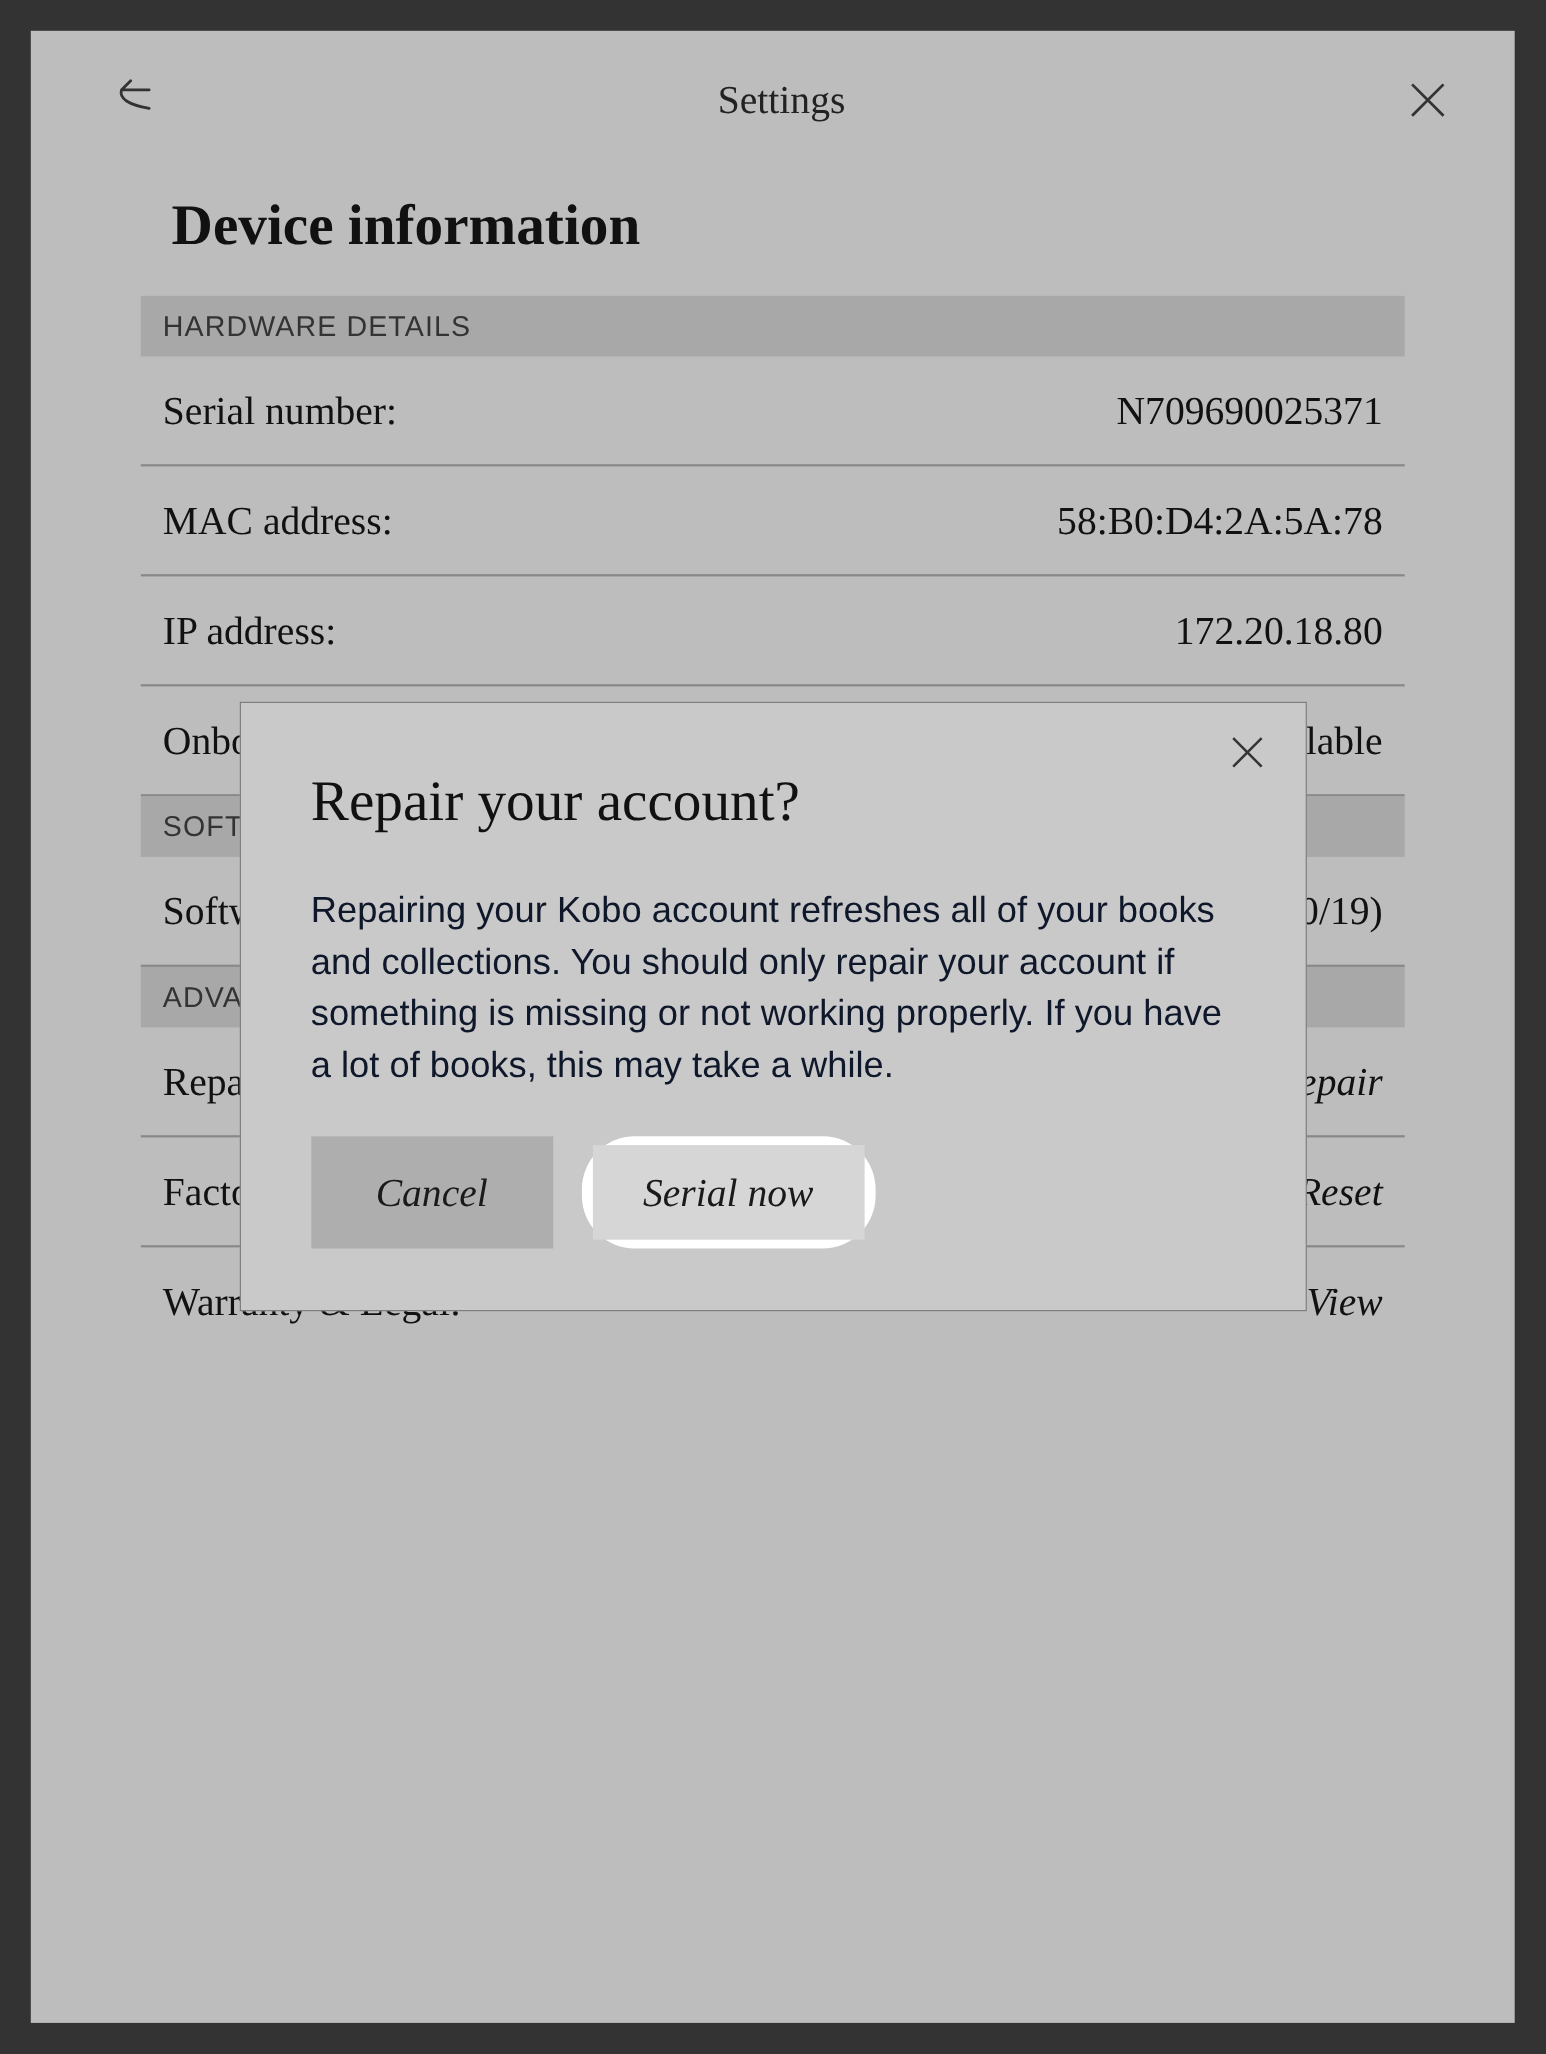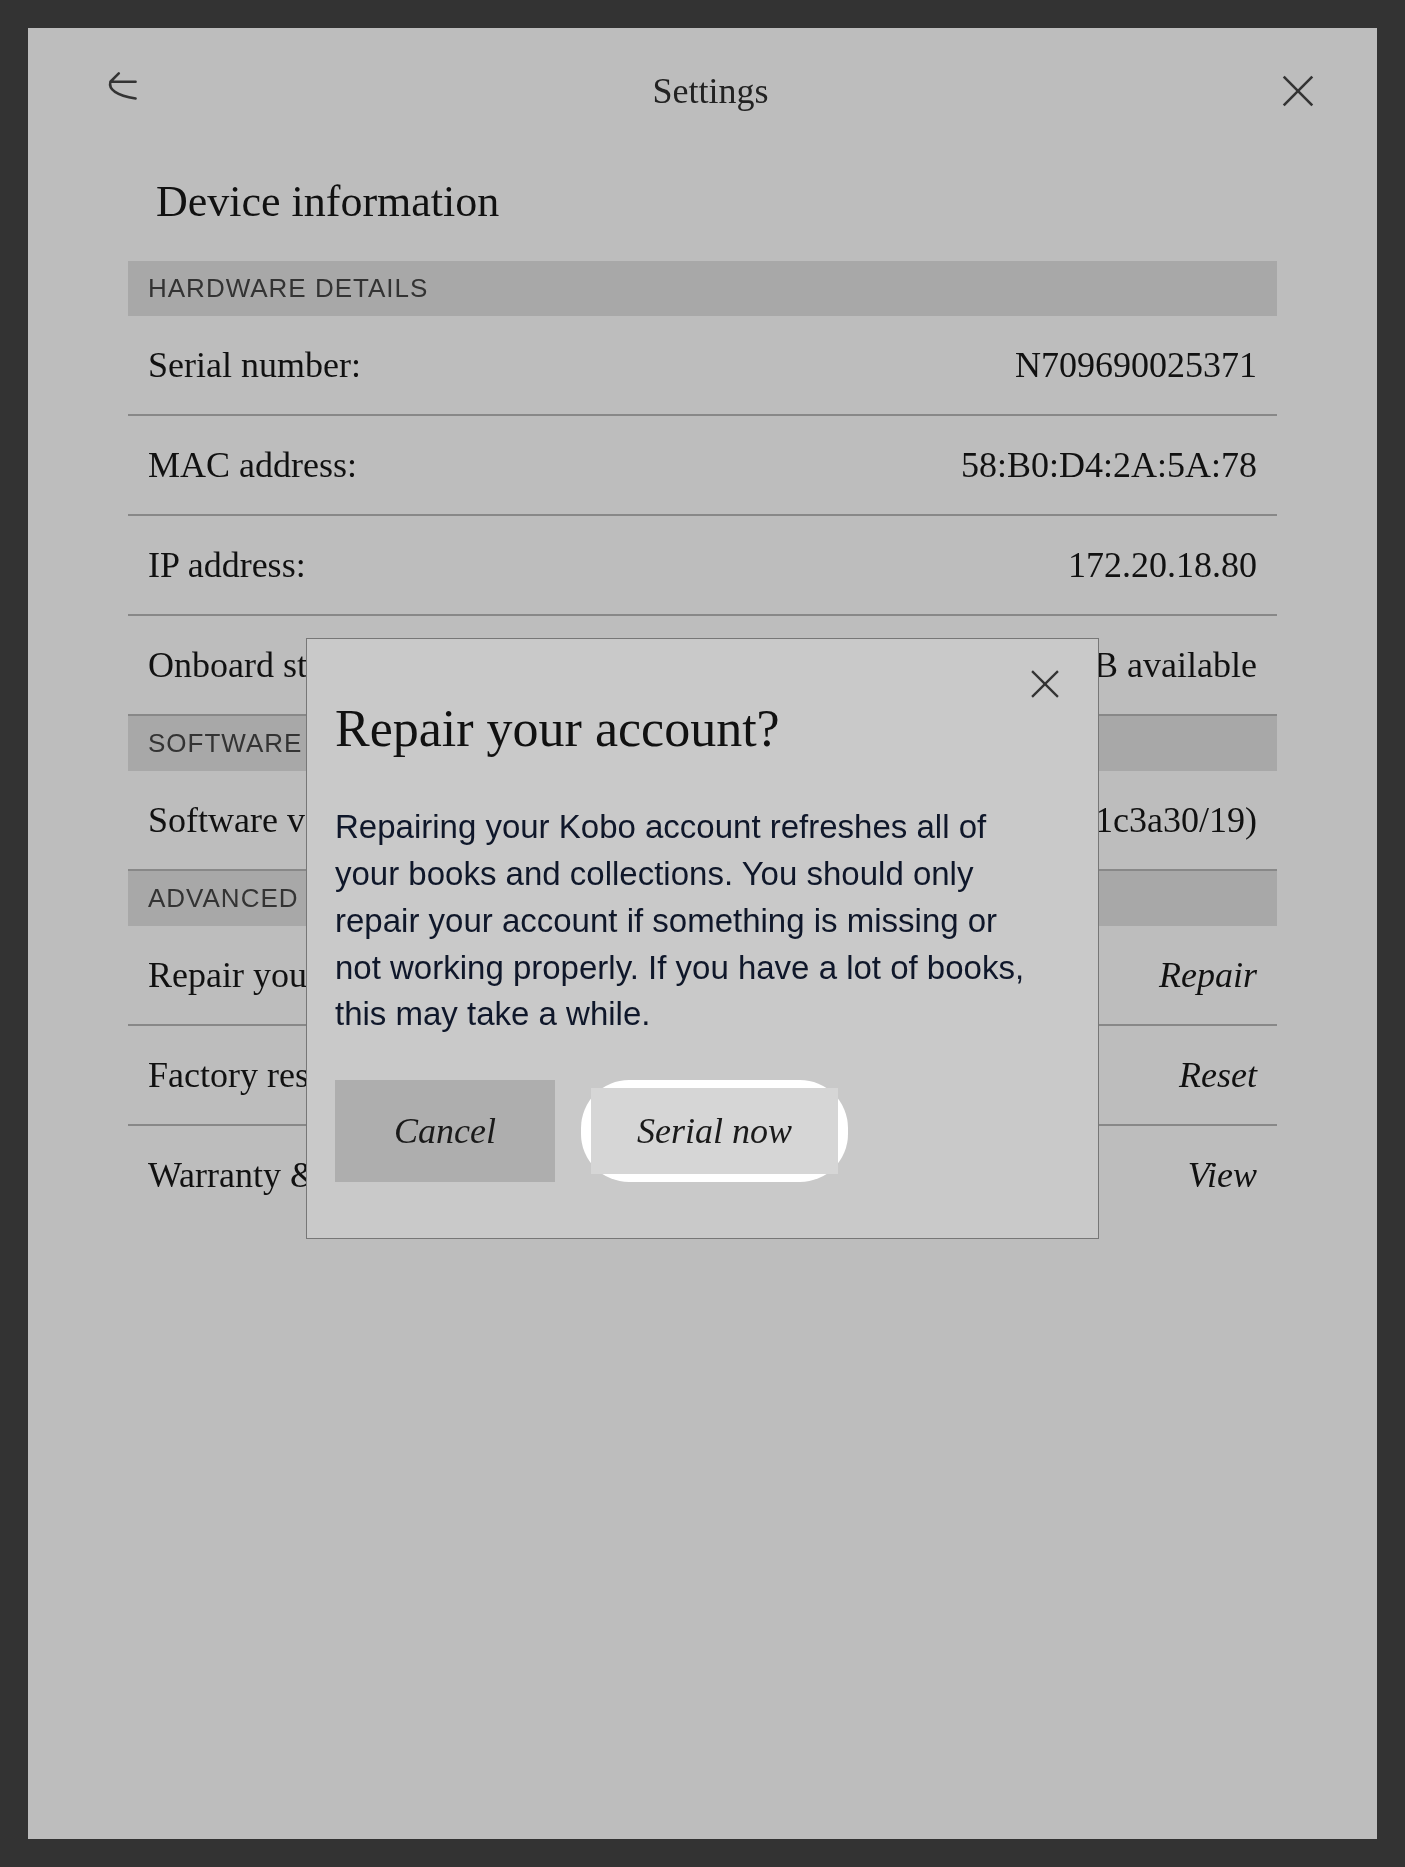--- a/index.html
+++ b/index.html
@@ -43,22 +43,22 @@
     display: flex;
     align-items: center;
     justify-content: center;
     cursor: pointer;
   }
   .icon-btn svg { width: 42px; height: 42px; stroke: #333; fill: none; stroke-width: 3; }
   .content {
     padding: 30px 100px 0 100px;
   }
   .page-heading {
-    font-size: 44px;
-    font-weight: normal;
+    font-size: 52px;
+    font-weight: bold;
     color: #111;
     margin-bottom: 34px;
     padding-left: 28px;
   }
   .section-header {
     background: #a8a8a8;
     color: #333;
     font-family: Arial, Helvetica, sans-serif;
     font-size: 26px;
     letter-spacing: 1px;
@@ -79,25 +79,25 @@
   }
   .dialog-overlay {
     position: absolute;
     top: 0; left: 0; right: 0; bottom: 0;
     display: flex;
     align-items: flex-start;
     justify-content: center;
   }
   .dialog {
     margin-top: 610px;
-    width: 793px;
+    width: 970px;
     background: #c9c9c9;
     border: 1px solid #777;
     position: relative;
-    padding: 60px 64px 56px 28px;
+    padding: 60px 64px 56px 64px;
   }
   .dialog-close {
     position: absolute;
     top: 26px;
     right: 34px;
     cursor: pointer;
   }
   .dialog-close svg { width: 38px; height: 38px; stroke: #333; fill: none; stroke-width: 3; }
   .dialog-title {
     font-size: 52px;

